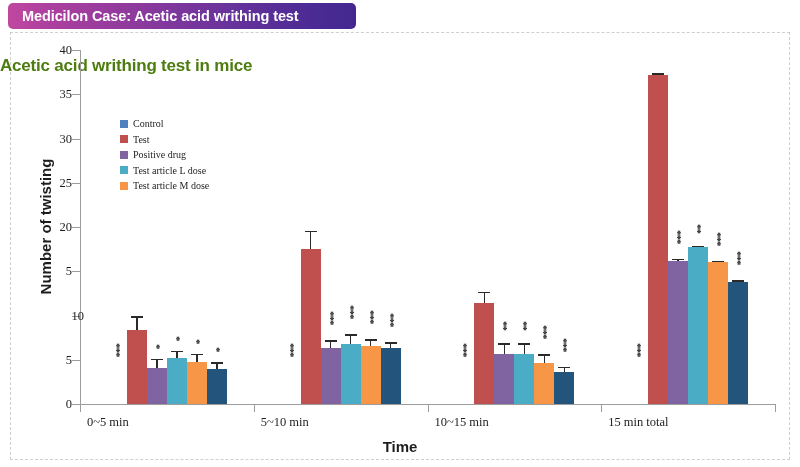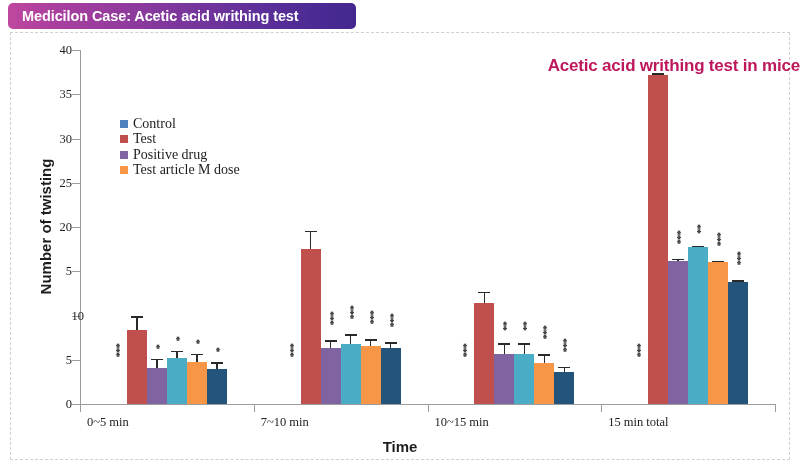--- a/index.html
+++ b/index.html
@@ -56,24 +56,24 @@
     top: 0;
     width: 800px;
     height: 467px;
   }
 
   #chart-title {
     position: absolute;
     left: 0;
     top: 56px;
     width: 800px;
-    text-align: right;
+    text-align: left;
     font-size: 17px;
     font-weight: bold;
-    color: #be185d;
+    color: #4d7c0f;
     letter-spacing: -0.2px;
   }
 
   
   #y-axis-title {
     position: absolute;
     left: -65px;
     top: 218px;
     width: 220px;
     text-align: center;
@@ -185,21 +185,21 @@
     height: 15.5px;
   }
   .legend-swatch {
     width: 8px;
     height: 8px;
     margin-right: 5px;
     flex: none;
   }
   .legend-text {
     font-family: "Liberation Serif", serif;
-    font-size: 14px;
+    font-size: 10px;
     color: #1d1d1d;
     white-space: nowrap;
   }
 </style>
 </head>
 <body>
 
 <div id="header-banner">
   <span id="header-title">Medicilon Case: Acetic acid writhing test</span>
 </div>
@@ -232,21 +232,21 @@
       <div class="y-tick" style="top: 94.25px;"></div>
       <div class="y-tick-label" style="top: 94.25px; left: 32px; right: auto;">35</div>
       <div class="y-tick" style="top: 50px;"></div>
       <div class="y-tick-label" style="top: 50px; left: 32px; right: auto;">40</div>
       <div class="x-tick" style="left: 80px;"></div>
       <div class="x-tick" style="left: 253.75px;"></div>
       <div class="x-tick" style="left: 427.5px;"></div>
       <div class="x-tick" style="left: 601.25px;"></div>
       <div class="x-tick" style="left: 775px;"></div>
       <div class="x-tick-label" style="left: 86.875px;">0~5 min</div>
-      <div class="x-tick-label" style="left: 260.625px;">7~10 min</div>
+      <div class="x-tick-label" style="left: 260.625px;">5~10 min</div>
       <div class="x-tick-label" style="left: 434.375px;">10~15 min</div>
       <div class="x-tick-label" style="left: 608.125px;">15 min total</div>
     </div>
   <div id="bars-layer">
       <div class="sig-label" style="left: 111.875px; width: 10px; top: 343px;">***</div>
       <div class="sig-label" style="left: 285.625px; width: 10px; top: 343px;">***</div>
       <div class="sig-label" style="left: 459.375px; width: 10px; top: 343px;">***</div>
       <div class="sig-label" style="left: 633.125px; width: 10px; top: 343px;">***</div>
       <div class="bar" style="left: 126.875px; width: 20px; height: 74.34px; top: 329.66px; background: rgb(192, 80, 77);"></div>
       <div class="errbar-stem" style="left: 136.075px; top: 316.385px; height: 13.275px;"></div>
@@ -332,17 +332,21 @@
       </div>
       <div class="legend-row">
         <span class="legend-swatch" style="background: rgb(192, 80, 77);"></span>
         <span class="legend-text">Test</span>
       </div>
       <div class="legend-row">
         <span class="legend-swatch" style="background: rgb(128, 100, 162);"></span>
         <span class="legend-text">Positive drug</span>
       </div>
       <div class="legend-row">
+        <span class="legend-swatch" style="background: rgb(75, 172, 198);"></span>
+        <span class="legend-text">Test article L dose</span>
+      </div>
+      <div class="legend-row">
         <span class="legend-swatch" style="background: rgb(247, 150, 70);"></span>
         <span class="legend-text">Test article M dose</span>
       </div>
     </div>
 </div>
 
 </body></html>

